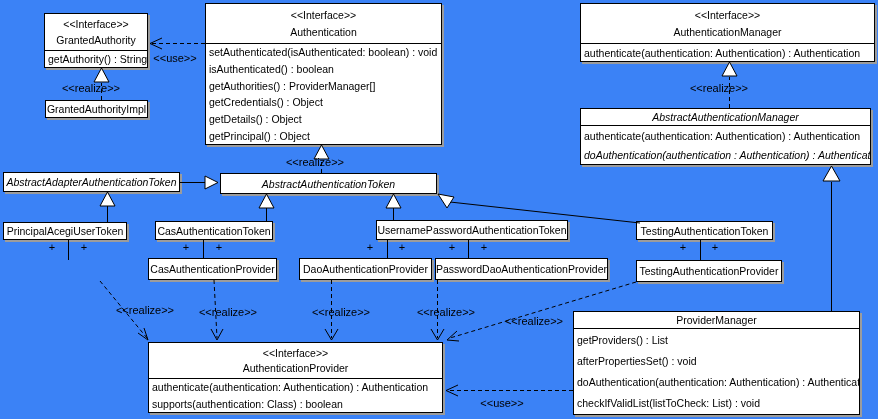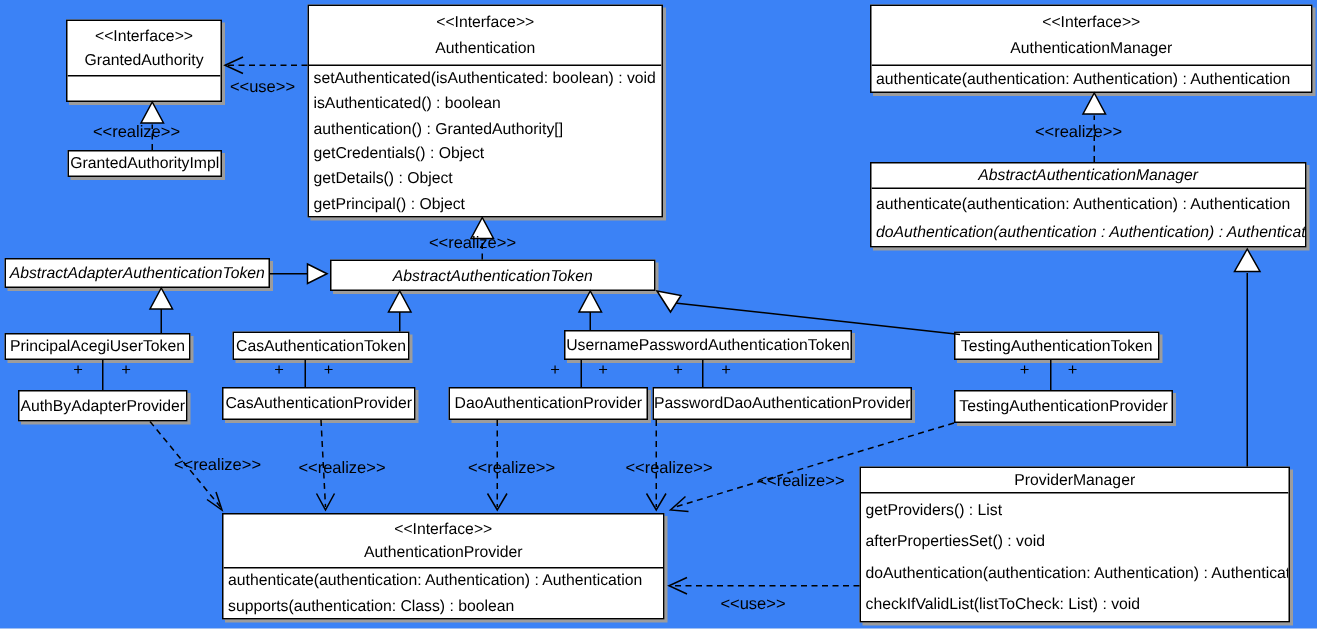--- a/index.html
+++ b/index.html
@@ -126,36 +126,39 @@
       <polyline points="458,385 446,390.5 458,396" stroke="#000" fill="none"></polyline>
     </g>
   </svg>
 
   <div class="uml-box" style="left:44px;top:13px;width:104px;height:55px">
     <div class="hdr" style="height:36px">
       <div>&lt;&lt;Interface&gt;&gt;</div>
       <div>GrantedAuthority</div>
     </div>
     <div class="sep"></div>
+    <div class="body">
+      <div class="m">getAuthority() : String</div>
+    </div>
   </div>
 
   <div class="uml-box one" style="left:45px;top:100px;width:103px;height:18px">
     <span>GrantedAuthorityImpl</span>
   </div>
 
   <div class="uml-box" style="left:205px;top:3px;width:237px;height:142px">
     <div class="hdr" style="height:39px">
       <div>&lt;&lt;Interface&gt;&gt;</div>
       <div>Authentication</div>
     </div>
     <div class="sep"></div>
     <div class="body">
       <div class="m">setAuthenticated(isAuthenticated: boolean) : void</div>
       <div class="m">isAuthenticated() : boolean</div>
-      <div class="m">authentication() : GrantedAuthority[]</div>
+      <div class="m">getAuthorities() : ProviderManager[]</div>
       <div class="m">getCredentials() : Object</div>
       <div class="m">getDetails() : Object</div>
       <div class="m">getPrincipal() : Object</div>
     </div>
   </div>
 
   <div class="uml-box" style="left:580px;top:3px;width:295px;height:59px">
     <div class="hdr" style="height:39px">
       <div>&lt;&lt;Interface&gt;&gt;</div>
       <div>AuthenticationManager</div>
@@ -182,23 +185,20 @@
   </div>
 
   <div class="uml-box one" style="left:220px;top:173px;width:217px;height:21px">
     <span class="it">AbstractAuthenticationToken</span>
   </div>
 
   <div class="uml-box one" style="left:3px;top:222px;width:124px;height:18px">
     <span>PrincipalAcegiUserToken</span>
   </div>
 
-  <div class="uml-box one" style="left:12px;top:260px;width:113px;height:21px">
-    <span>AuthByAdapterProvider</span>
-  </div>
 
   <div class="uml-box one" style="left:155px;top:221px;width:118px;height:19px">
     <span>CasAuthenticationToken</span>
   </div>
 
   <div class="uml-box one" style="left:148px;top:258px;width:129px;height:22px">
     <span>CasAuthenticationProvider</span>
   </div>
 
   <div class="uml-box one" style="left:376px;top:220px;width:192px;height:20px">

